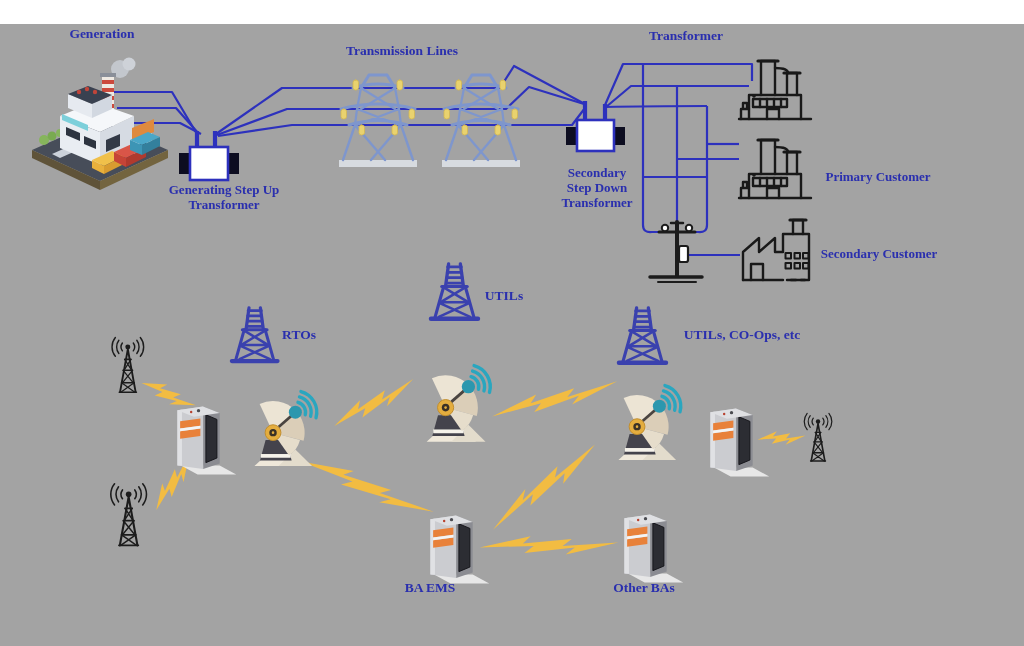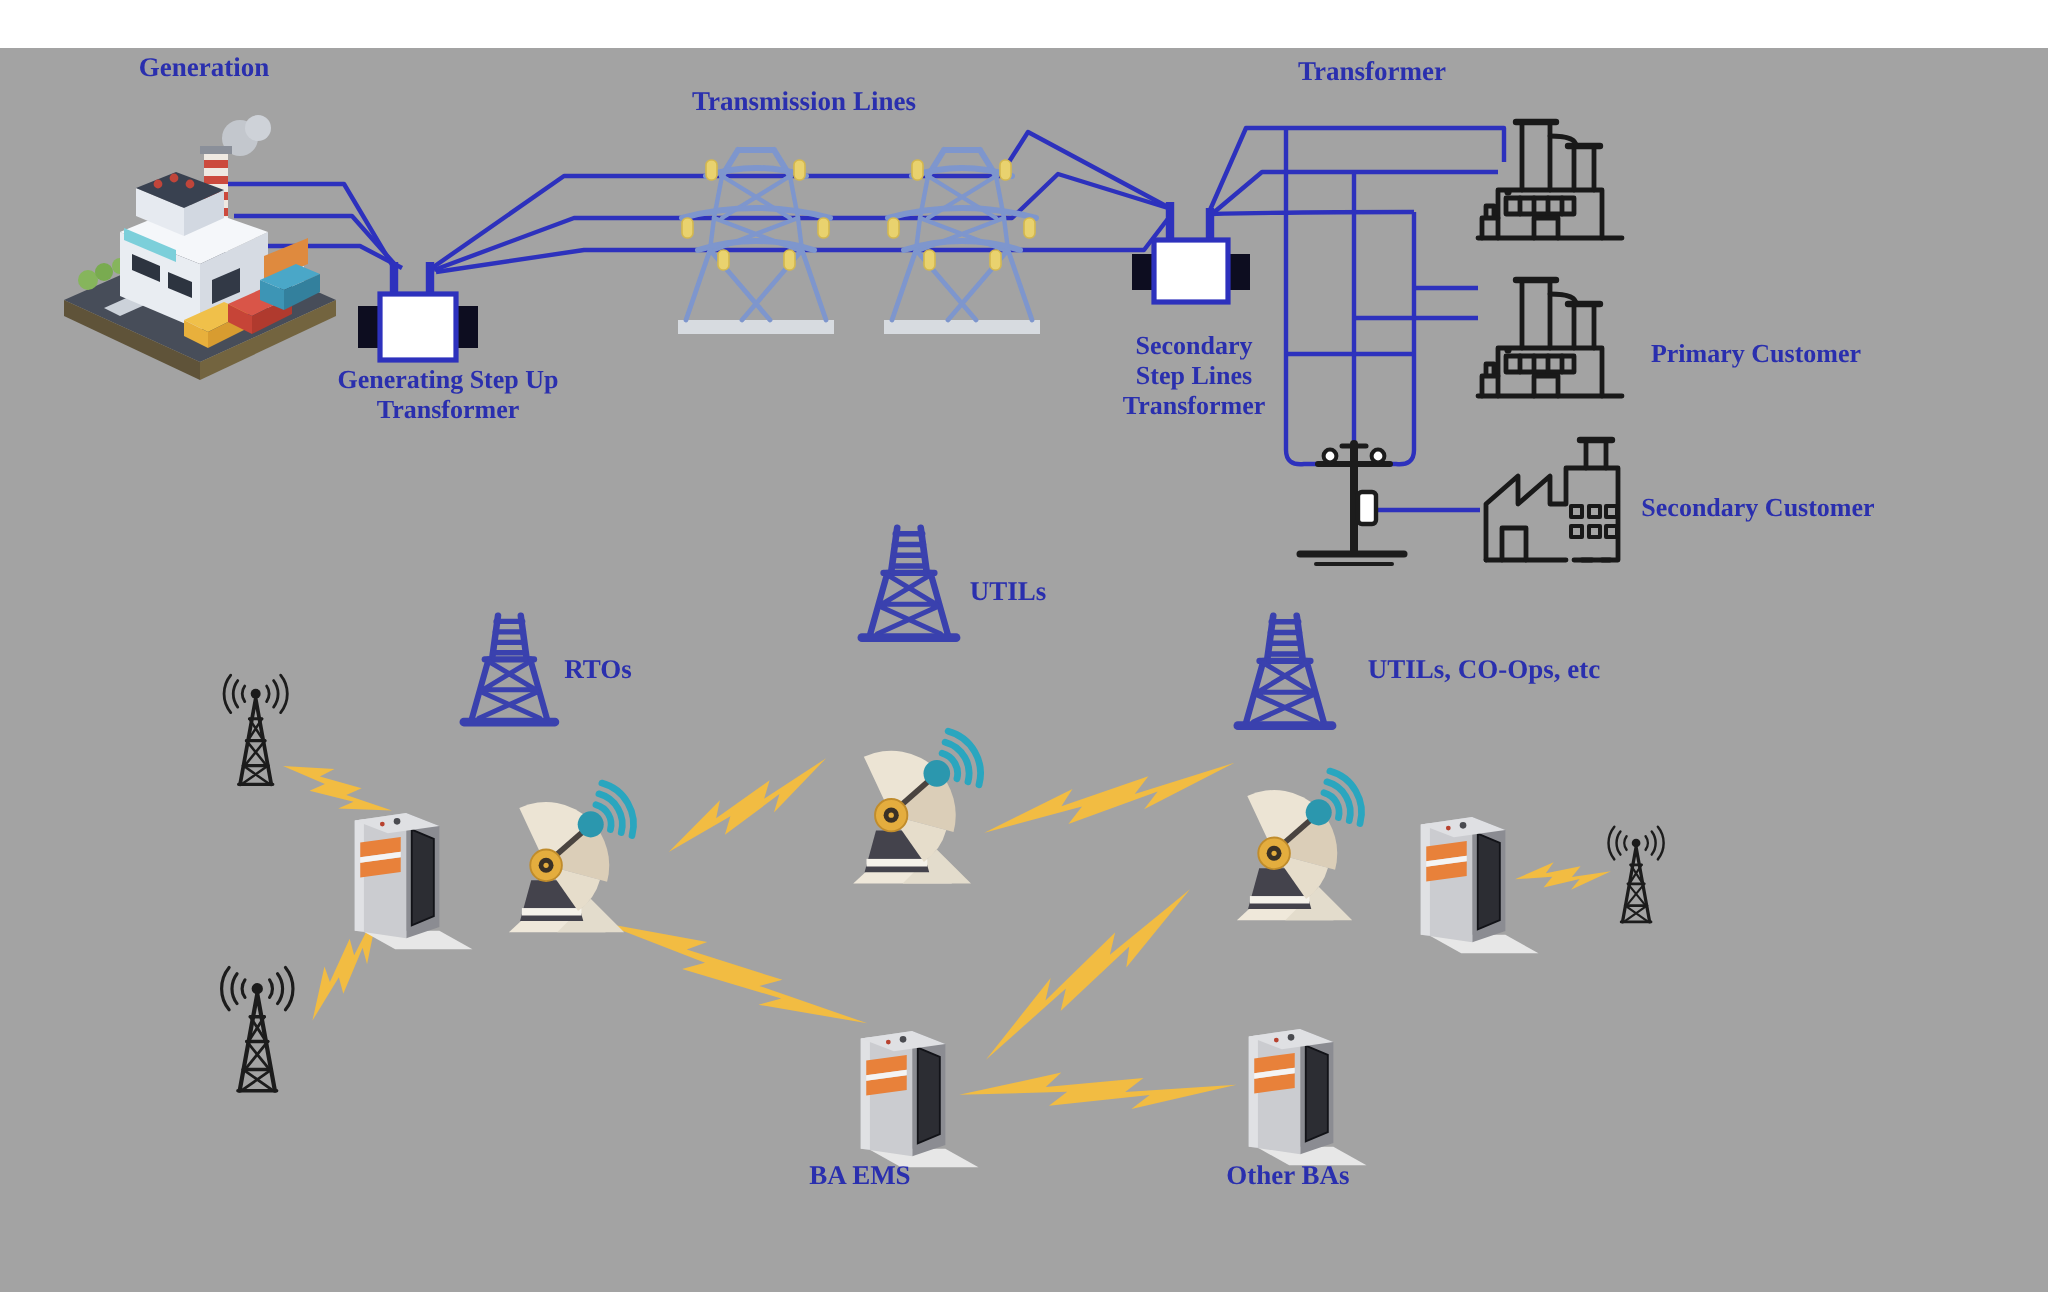--- a/index.html
+++ b/index.html
@@ -239,21 +239,21 @@
 </svg>
 
 <div class="lbl big" style="left:102px;top:2px">Generation</div>
 <div class="lbl big" style="left:402px;top:19px">Transmission Lines</div>
 <div class="lbl" style="left:224px;top:158px">
   <div>Generating Step Up</div>
   <div>Transformer</div>
 </div>
 <div class="lbl" style="left:597px;top:141px">
   <div>Secondary</div>
-  <div>Step Lines</div>
+  <div>Step Down</div>
   <div>Transformer</div>
 </div>
 <div class="lbl big" style="left:686px;top:4px">Transformer</div>
 <div class="lbl" style="left:878px;top:145px">Primary Customer</div>
 <div class="lbl" style="left:879px;top:222px">Secondary Customer</div>
 <div class="lbl big" style="left:299px;top:303px">RTOs</div>
 <div class="lbl big" style="left:504px;top:264px">UTILs</div>
 <div class="lbl big" style="left:742px;top:303px">UTILs, CO-Ops, etc</div>
 <div class="lbl big" style="left:430px;top:556px">BA EMS</div>
 <div class="lbl big" style="left:644px;top:556px">Other BAs</div>

